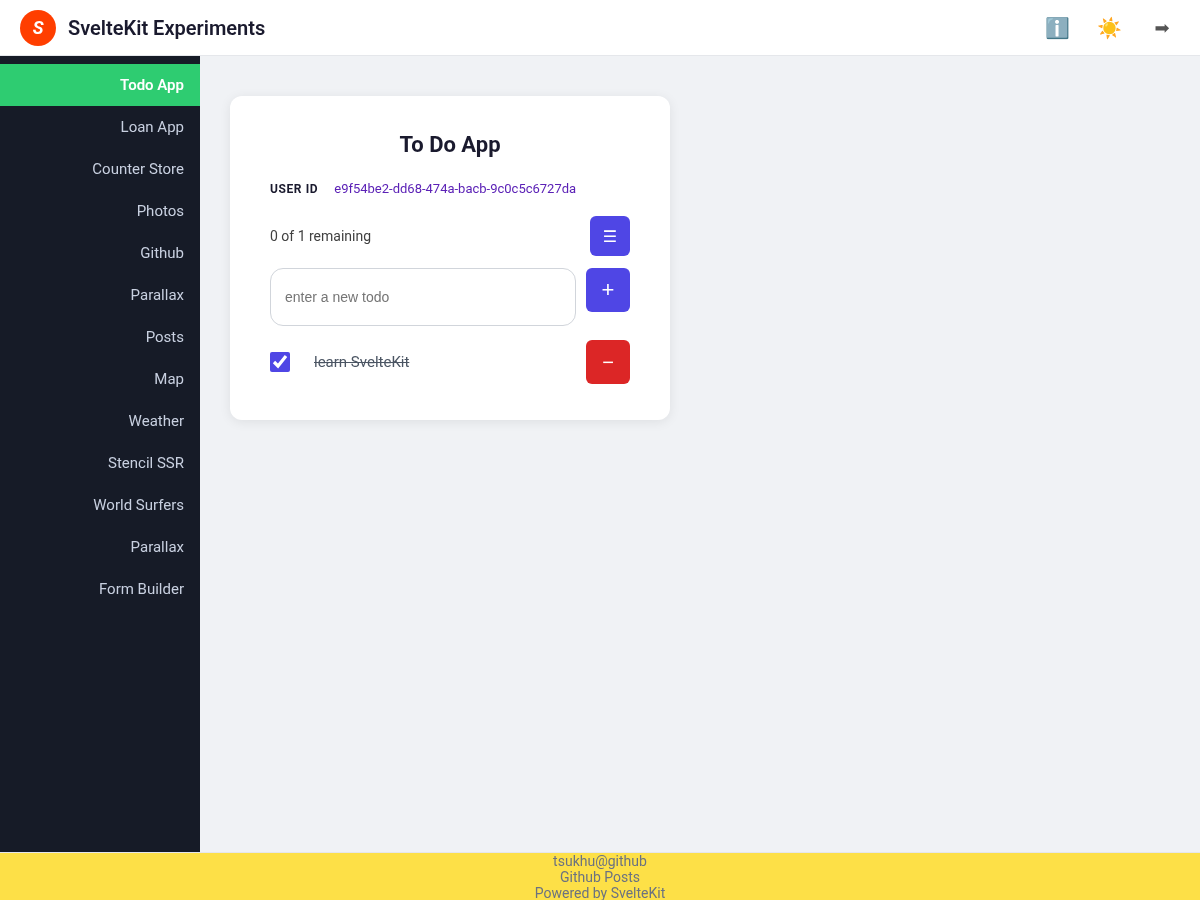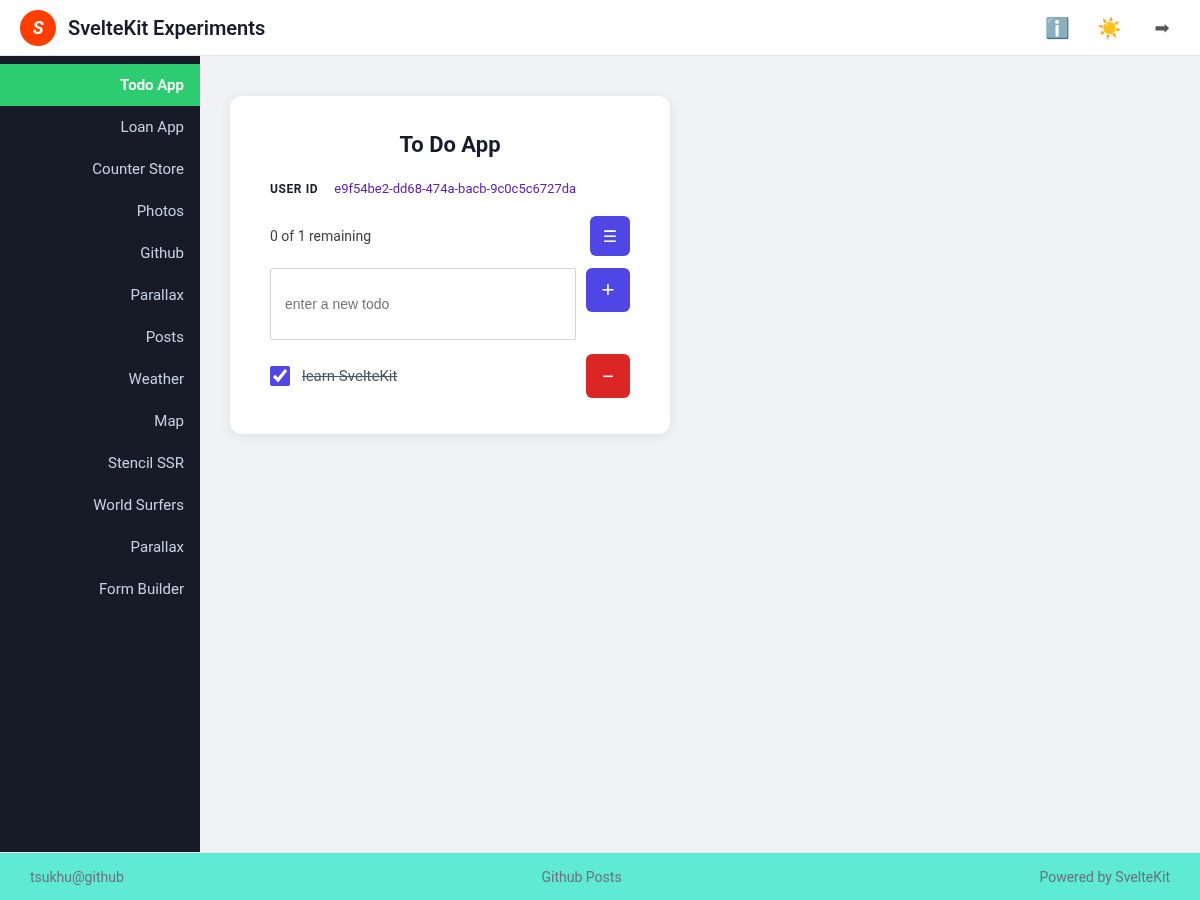--- a/index.html
+++ b/index.html
@@ -134,44 +134,44 @@
       font-size: 16px;
     }
 
     .todo-input-row {
       display: flex;
       gap: 10px;
       margin-bottom: 14px;
     }
     .todo-input {
       flex: 1;
-      padding: 27px 14px;
+      padding: 20px 14px;
       border: 1.5px solid #d1d5db;
-      border-radius: 2px;
+      border-radius: 13px;
       font-size: 14px;
       color: #6d28d9;
       outline: none;
     }
     .add-btn {
       background: #4f46e5;
       border: none;
       border-radius: 6px;
       width: 44px; height: 44px;
       display: flex; align-items: center; justify-content: center;
       cursor: pointer;
       color: #fff;
       font-size: 22px;
       font-weight: 300;
       flex-shrink: 0;
     }
 
     .todo-item-row {
       display: flex;
       align-items: center;
-      gap: 12px;
+      gap: 24px;
     }
     .todo-checkbox {
       width: 20px; height: 20px;
       accent-color: #4f46e5;
       cursor: pointer;
       flex-shrink: 0;
     }
     .todo-item-text {
       flex: 1;
       font-size: 15px;
@@ -185,30 +185,31 @@
       width: 44px; height: 44px;
       display: flex; align-items: center; justify-content: center;
       cursor: pointer;
       color: #fff;
       font-size: 20px;
       flex-shrink: 0;
     }
 
     
     .footer {
-      background: #5eead4;
+      background: #fde047;
       border-top: 1px solid #e5e7eb;
       display: flex;
       justify-content: space-between;
       align-items: center;
       padding: 0 30px;
       height: 48px;
       font-size: 14px;
       color: #6b7280;
       flex-shrink: 0;
+      flex-direction: column;
     }
     .footer a { color: #6b7280; text-decoration: none; }
   </style>
 </head>
 <body>
 
 <header class="header">
   <div class="header-left">
     <div class="header-logo">
       <span>S</span>
@@ -232,22 +233,22 @@
 
   <nav class="sidebar">
 
   <div class="sidebar-item active">Todo App</div>
       <div class="sidebar-item">Loan App</div>
       <div class="sidebar-item">Counter Store</div>
       <div class="sidebar-item">Photos</div>
       <div class="sidebar-item">Github</div>
       <div class="sidebar-item">Parallax</div>
       <div class="sidebar-item">Posts</div>
+      <div class="sidebar-item">Map</div>
       <div class="sidebar-item">Weather</div>
-      <div class="sidebar-item">Map</div>
       <div class="sidebar-item">Stencil SSR</div>
       <div class="sidebar-item">World Surfers</div>
       <div class="sidebar-item">Parallax</div>
       <div class="sidebar-item">Form Builder</div>
     </nav>
 
   <main class="content-area">
     <div class="todo-card">
       <div class="todo-card-title">To Do App</div>
 

